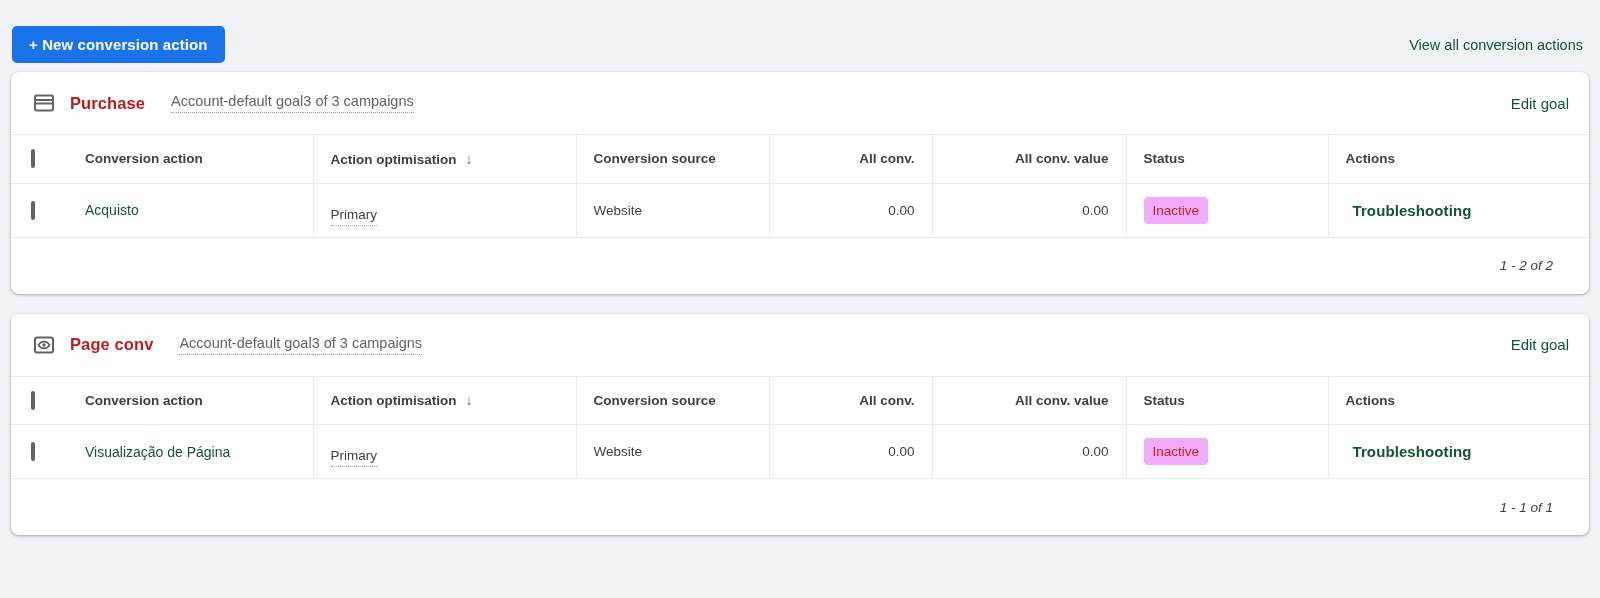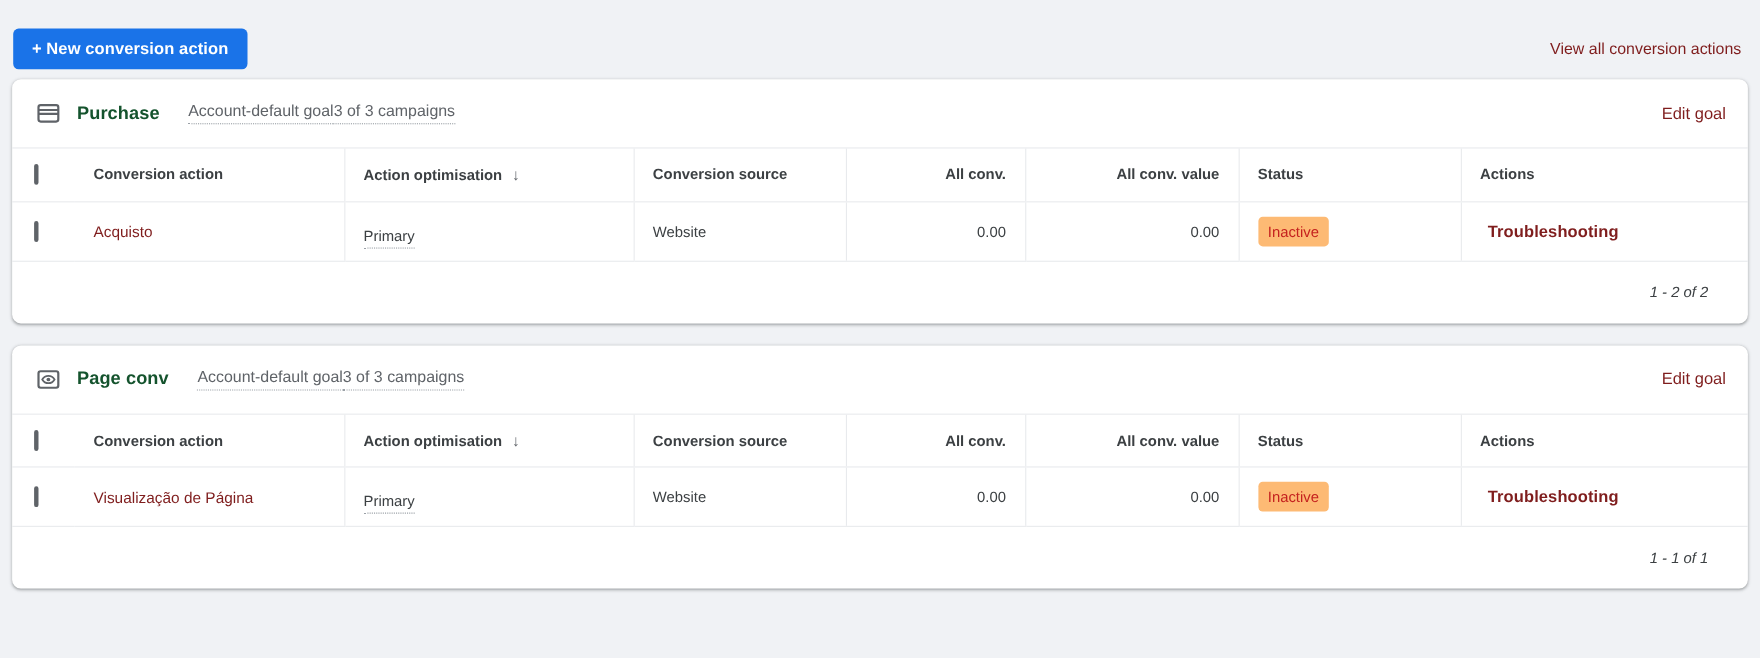--- a/index.html
+++ b/index.html
@@ -24,21 +24,21 @@
     color: #ffffff;
     border: none;
     border-radius: 5px;
     font-family: inherit;
     font-size: 15px;
     font-weight: 700;
     padding: 10px 17px;
     cursor: pointer;
     letter-spacing: .1px;
   }
-  .link { color: #7f1d1d; text-decoration: none; cursor: pointer; }
+  .link { color: #14532d; text-decoration: none; cursor: pointer; }
   .view-all { font-size: 14.5px; }
 
   
   .card {
     margin: 0 11px;
     background: #ffffff;
     border-radius: 8px;
     box-shadow: 0 1px 2px rgba(60,64,67,.30), 0 1px 3px 1px rgba(60,64,67,.12);
     overflow: hidden;
   }
@@ -49,21 +49,21 @@
     align-items: center;
     height: 63px;
     padding: 0 20px 0 21px;
     border-bottom: 1px solid #e8eaed;
   }
   .goal-icon { width: 24px; height: 24px; margin-right: 14px; flex: 0 0 auto; }
   .goal-icon svg { display: block; width: 24px; height: 24px; }
   .card-title {
     font-size: 16.5px;
     font-weight: 700;
-    color: #14532d;
+    color: #b91c1c;
     margin-right: 26px;
     letter-spacing: .1px;
   }
   .meta-chip {
     font-size: 14.5px;
     color: #5f6368;
     border-bottom: 1.5px dotted #9aa0a6;
     padding-bottom: 3px;
     cursor: pointer;
   }
@@ -115,21 +115,21 @@
   .row-link { font-size: 14px; }
   .chip-dotted {
     display: inline-block;
     border-bottom: 1.5px dotted #9aa0a6;
     padding-bottom: 3px;
     cursor: pointer;
     margin-top: 12px;
   }
   .badge-inactive {
     display: inline-block;
-    background: #fdba74;
+    background: #f0abfc;
     color: #c5221f;
     font-size: 13.5px;
     padding: 6px 9px;
     border-radius: 4px;
   }
   .troubleshoot {
     font-size: 15px;
     font-weight: 700;
     padding-left: 7px;
     letter-spacing: .1px;

